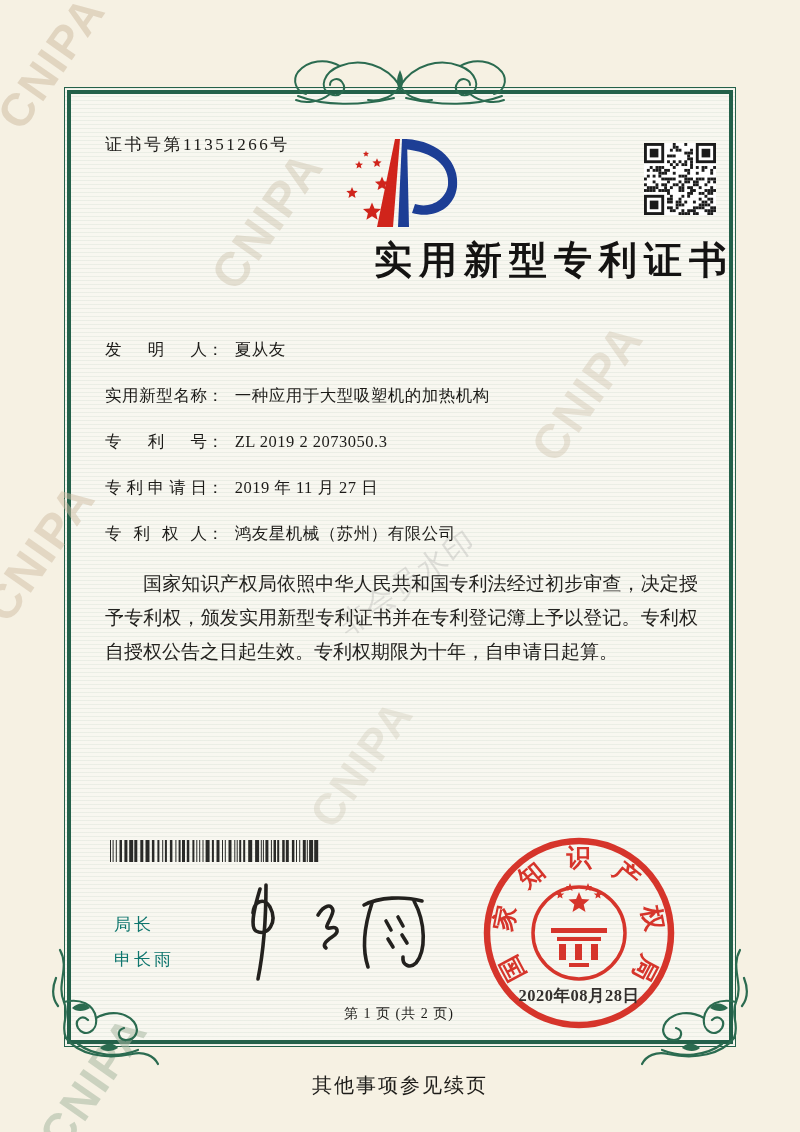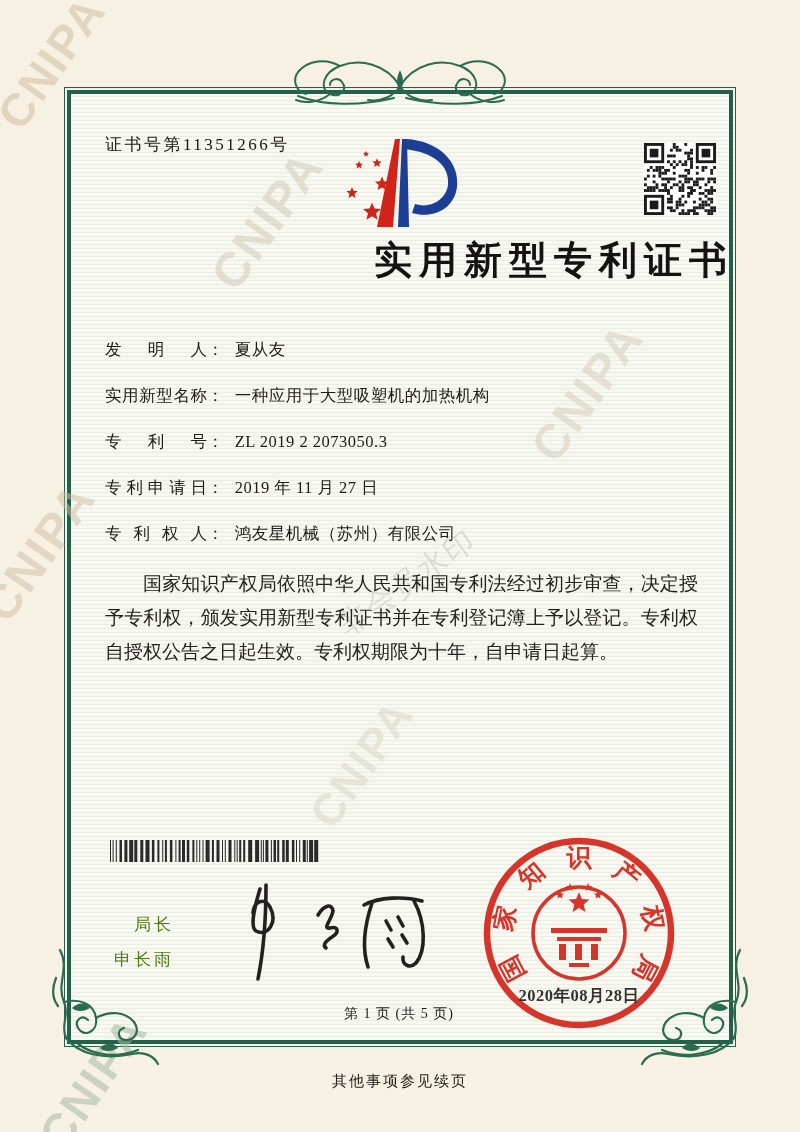--- a/index.html
+++ b/index.html
@@ -44,27 +44,27 @@
   .flabel{display:inline-block;width:102px;text-align:justify;text-align-last:justify;vertical-align:top;}
   .fcolon{display:inline-block;vertical-align:top;}
   .fvalue{display:inline-block;margin-left:7px;letter-spacing:.5px;vertical-align:top;}
   .grant-row{display:flex;}
   .grant-first{width:352px;}
   .paras{margin-top:13px;font-size:19px;line-height:1.78;text-align:justify;color:#23221f;}
   .paras p{margin:0;text-indent:2em;}
   .barcode{position:absolute;left:46px;top:753px;}
   .signer{position:absolute;left:50px;top:826px;
     font-family:"Liberation Sans","DejaVu Sans",sans-serif;
-    font-size:17px;letter-spacing:3px;color:#4d7c0f;text-align:right;}
+    font-size:17px;letter-spacing:3px;color:#0f766e;}
   .signer div{margin-bottom:12px;}
   .signature{position:absolute;left:150px;top:788px;}
   .seal{position:absolute;left:415px;top:746px;opacity:.93;}
   .pagenum{position:absolute;left:0;right:0;top:918px;text-align:center;font-size:14px;letter-spacing:1px;}
   .footer-note{position:absolute;left:0;right:0;top:1072px;text-align:center;
-    font-size:15px;letter-spacing:2px;z-index:3;}
+    font-size:20px;letter-spacing:2px;z-index:3;}
 </style>
 </head>
 <body>
 
 <div class="page">
 
   <span class="wm wm1">CNIPA</span>
   <span class="wm wm2">CNIPA</span>
   <span class="wm wm3">CNIPA</span>
   <span class="wm wm4">CNIPA</span>
@@ -457,17 +457,17 @@
         <rect x="72" y="95" width="56" height="5"></rect>
         <rect x="78" y="104" width="44" height="4"></rect>
         <rect x="80" y="111" width="7" height="16"></rect>
         <rect x="96" y="111" width="7" height="16"></rect>
         <rect x="112" y="111" width="7" height="16"></rect>
         <rect x="90" y="130" width="20" height="4"></rect>
       </g>
       <text x="100" y="168" text-anchor="middle" font-size="16.5" font-weight="bold" fill="#262220" letter-spacing="0.5">2020年08月28日</text>
     </svg>
 
-    <div class="pagenum">第 1 页 (共 5 页)</div>
+    <div class="pagenum">第 1 页 (共 2 页)</div>
   </div>
 
   <div class="footer-note">其他事项参见续页</div>
 </div>
 
 </body></html>

